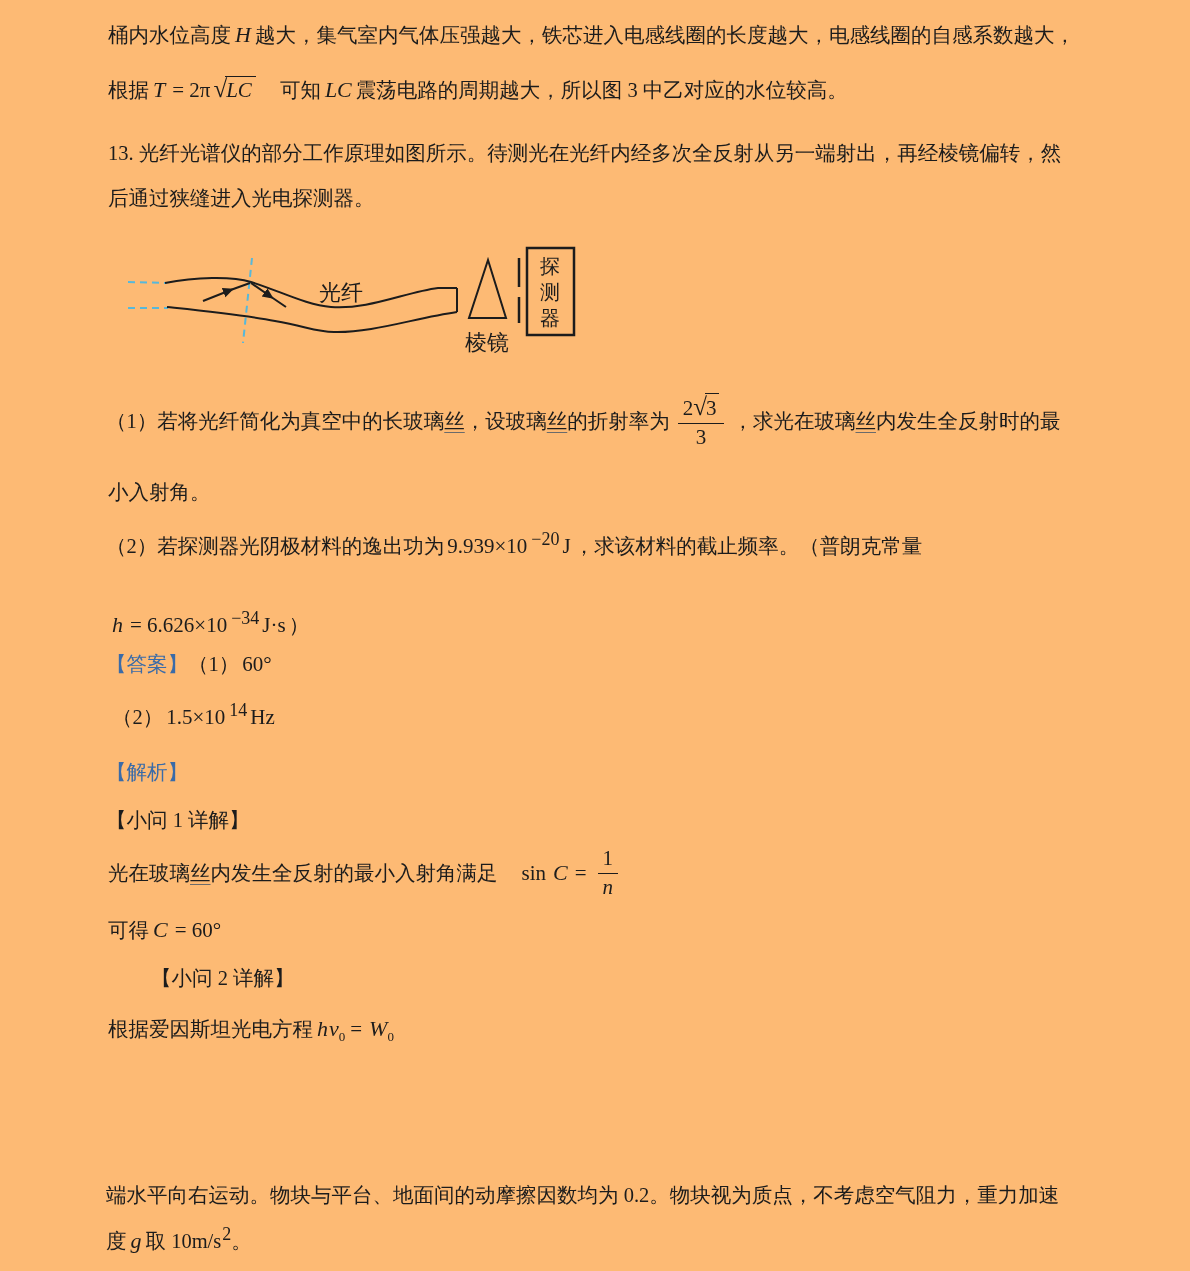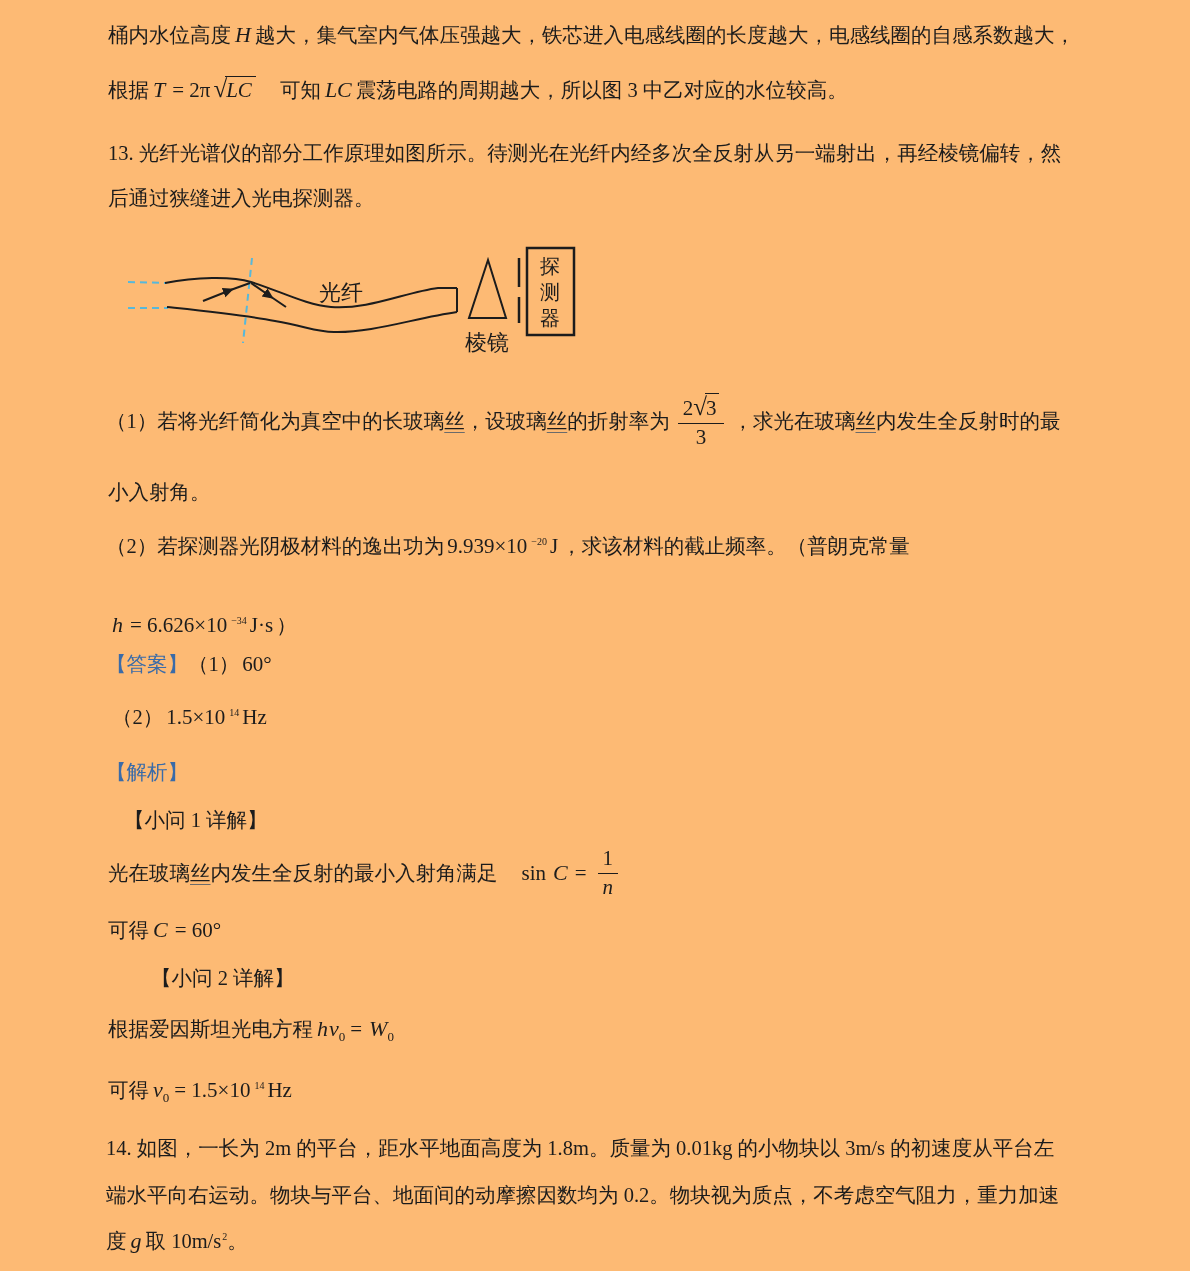--- a/index.html
+++ b/index.html
@@ -5,21 +5,21 @@
   html,body { margin:0; padding:0; background:#e8e8e8; }
   .page {
     position:relative; width:1190px; height:1271px; margin:0 auto;
     background:#fdba74; color:#1c1c1c; overflow:hidden;
     font-family:"Liberation Serif","DejaVu Serif",serif;
   }
   .line { position:absolute; white-space:nowrap; font-size:20.5px; line-height:30px; }
   .flexline { display:flex; align-items:center; }
   .mi { font-style:italic; font-size:22px; margin:0 4px; }
   .mn { font-size:21px; margin:0 3px; }
-  .sup { font-size:10px; position:relative; top:-8px; margin-left:1px; }
+  .sup { font-size:18px; position:relative; top:-8px; margin-left:1px; }
   .sub { font-size:13px; position:relative; top:5px; margin-right:2px; }
   .sqrt { font-size:25px; margin-right:-2px; }
   .rad { border-top:1.6px solid currentColor; padding:1px 4px 0 1px; font-style:italic; font-size:21px; }
   .radn { border-top:1.6px solid currentColor; padding:1px 3px 0 1px; font-size:21px; }
   .u { text-decoration:underline; text-decoration-thickness:1px; text-underline-offset:4px; text-decoration-color:#6b6b6b; }
   .blue { color:#3a6ba8; }
   .frac { display:inline-flex; flex-direction:column; align-items:center; text-align:center;
           margin:0 8px; font-size:21px; line-height:1.3; vertical-align:middle; }
   .frac .num { padding:0 5px; display:inline-flex; align-items:baseline; }
   .frac .den { border-top:1.6px solid currentColor; align-self:stretch; padding:0 5px; }
@@ -118,21 +118,21 @@
   <div class="line" style="left:106px; top:649px;">
     <span class="blue">【答案】</span><span>（1）</span><span class="mn">60°</span>
   </div>
   <div class="line" style="left:112px; top:702px;">
     <span>（2）</span><span class="mn">1.5×10</span><span class="sup">14</span><span class="mn">Hz</span>
   </div>
 
   <div class="line" style="left:106px; top:757px;">
     <span class="blue">【解析】</span>
   </div>
-  <div class="line" style="left:124px; top:805px;">
+  <div class="line" style="left:106px; top:805px;">
     <span>【小问 1 详解】</span>
   </div>
 
   <div class="line flexline" style="left:108px; top:843px; height:60px;">
     <span>光在玻璃</span>
       <span class="u">丝</span>
       <span>内发生全反射的最小入射角满足</span>
     <span class="mn" style="margin-left:24px;font-family:Liberation Serif, serif;">sin</span>
       <span class="mi">C</span>
       <span class="mn">=</span>
@@ -147,27 +147,21 @@
   </div>
 
   <div class="line" style="left:106px; top:963px;margin-left:45px;">
     <span>【小问 2 详解】</span>
   </div>
 
   <div class="line" style="left:108px; top:1014px;">
     <span>根据爱因斯坦光电方程</span><span class="mi" style="margin-right:0;">h</span><span class="mi" style="margin-left:1px; margin-right:0;">ν</span><span class="sub">0</span><span class="mn">=</span><span class="mi" style="margin-right:0;">W</span><span class="sub">0</span>
   </div>
 
-  <div class="line" style="left:108px; top:1075px;">
-    <span>可得</span><span class="mi" style="margin-right:0;">ν</span><span class="sub">0</span><span class="mn">= 1.5×10</span><span class="sup">14</span><span class="mn">Hz</span>
-  </div>
 
-  <div class="line" style="left:106px; top:1133px;">
-    <span>14. 如图，一长为 2m 的平台，距水平地面高度为 1.8m。质量为 0.01kg 的小物块以 3m/s 的初速度从平台左</span>
-  </div>
   <div class="line" style="left:106px; top:1180px;">
     <span>端水平向右运动。物块与平台、地面间的动摩擦因数均为 0.2。物块视为质点，不考虑空气阻力，重力加速</span>
   </div>
   <div class="line" style="left:106px; top:1226px;">
     <span>度</span><span class="mi">g</span><span>取 10m/s</span><span class="sup">2</span><span>。</span>
   </div>
 
 </div>
 
 </body></html>

